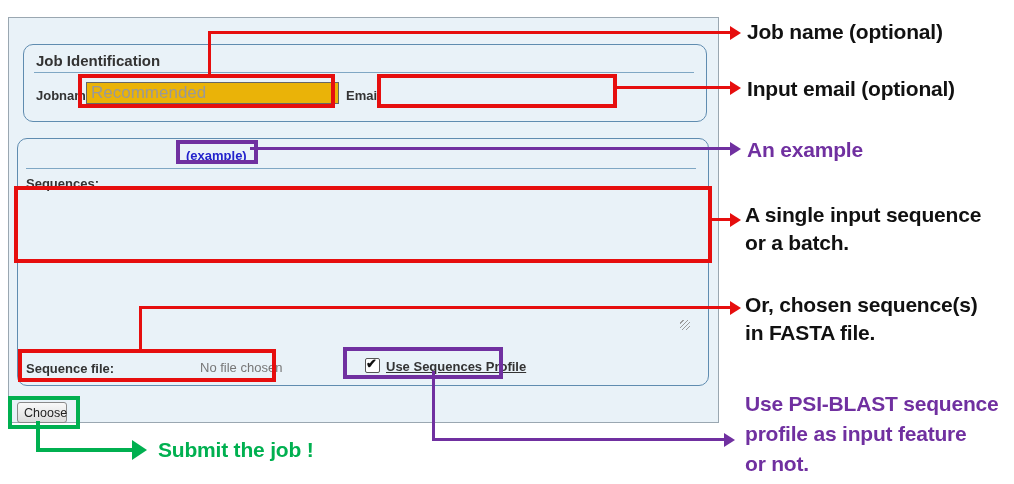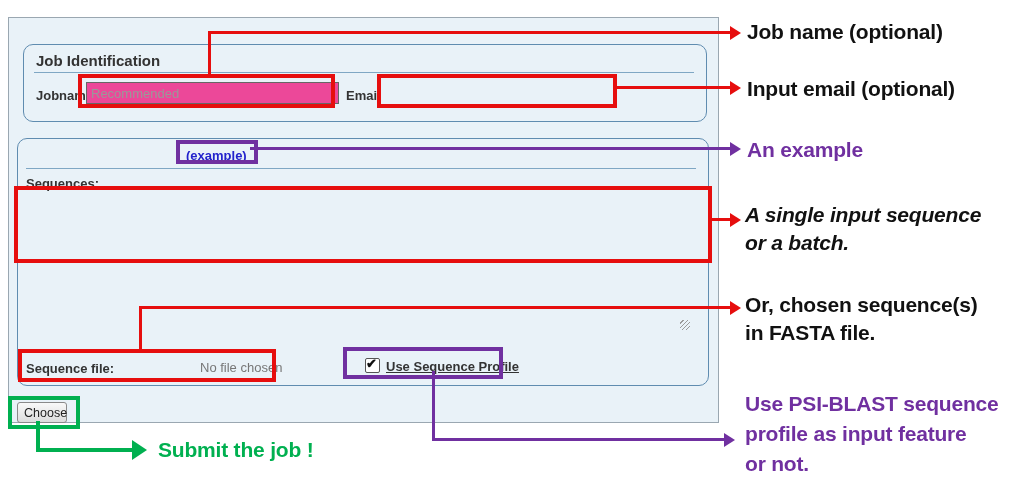--- a/index.html
+++ b/index.html
@@ -9,21 +9,21 @@
   
   .panel{position:absolute;left:8px;top:17px;width:709px;height:404px;
          background:#e9f2f8;border:1px solid #9aa7b1;}
   .fieldset{position:absolute;border:1px solid #5f8cb0;border-radius:10px;background:transparent;}
   .fs1{left:22px;top:43px;width:682px;height:76px;}
   .fs2{left:16px;top:137px;width:690px;height:246px;}
   .fs-title{position:absolute;font-size:15px;font-weight:bold;color:#333;}
   .fs-rule{position:absolute;border-top:1px solid #7fa7c4;}
 
   .field-label{position:absolute;font-size:13px;font-weight:bold;color:#333;}
-  .txt-input{border:1px solid #666;background:#ec4899;font-size:13px;color:#222;
+  .txt-input{border:1px solid #666;background:#eab308;font-size:17px;color:#222;
              padding:2px 4px;height:16px;font-family:"Liberation Sans",sans-serif;}
   .txt-input::placeholder{color:#999;}
 
   .link{font-size:13px;font-weight:bold;color:#2222cc;text-decoration:underline;cursor:pointer;}
 
   .seq-area{position:absolute;left:6px;top:55px;width:668px;height:138px;
             background:#fff;border:1px solid #a8a8a8;resize:none;
             font-family:"Liberation Sans",sans-serif;font-size:12.5px;color:#8e8e8e;
             padding:4px 6px;line-height:17px;overflow:hidden;}
   .resize-handle{position:absolute;width:10px;height:10px;
@@ -80,21 +80,21 @@
       <a class="link" style="position:absolute;left:168px;top:9px;">(example)</a>
       <div class="fs-rule" style="left:8px;top:29px;width:670px;"></div>
       <div class="field-label" style="left:8px;top:37px;">Sequences:</div>
 
       <div class="resize-handle" style="left:662px;top:181px;"></div>
 
       <div class="field-label" style="left:8px;top:222px;">Sequence file:</div>
       <span class="muted" style="position:absolute;left:182px;top:221px;">No file chosen</span>
 
       <span class="checkbox checked" style="position:absolute;left:347px;top:219px;"></span>
-      <span class="field-label" style="left:368px;top:220px;text-decoration:underline;">Use Sequence Profile</span>
+      <span class="field-label" style="left:368px;top:220px;text-decoration:underline;">Use Sequences Profile</span>
     </div>
 
     <button class="submit-btn" style="position:absolute;left:8px;top:384px;width:50px;height:21px;">Choose</button>
   </div>
 
   <div class="hl hl-red" style="left:78px;top:74px;width:249px;height:26px;"></div>
   <div class="hl hl-red" style="left:377px;top:74px;width:232px;height:26px;"></div>
   <div class="hl hl-red" style="left:14px;top:186px;width:690px;height:69px;"></div>
   <div class="hl hl-red" style="left:18px;top:349px;width:250px;height:25px;"></div>
 
@@ -124,21 +124,21 @@
   <div class="ln ln-purple" style="left:432px;top:438px;width:293px;height:3px;"></div>
   <div class="ah ah-purple" style="left:724px;top:433px;"></div>
 
   <div class="ln ln-green" style="left:36px;top:421px;width:4px;height:31px;"></div>
   <div class="ln ln-green" style="left:36px;top:448px;width:98px;height:4px;"></div>
   <div class="ah ah-green" style="left:132px;top:440px;"></div>
 
   <div class="ann" style="left:747px;top:19px;">Job name (optional)</div>
   <div class="ann ann-purple" style="left:747px;top:137px;">An example</div>
   <div class="ann" style="left:747px;top:76px;">Input email (optional)</div>
-  <div class="ann" style="left:745px;top:201px;line-height:28px;font-style:italic;">A single input sequence
+  <div class="ann" style="left:745px;top:201px;line-height:28px;">A single input sequence
 or a batch.</div>
   <div class="ann" style="left:745px;top:291px;line-height:28px;">Or, chosen sequence(s)
 in FASTA file.</div>
   <div class="ann ann-green" style="left:158px;top:437px;">Submit the job !</div>
   <div class="ann ann-purple" style="left:745px;top:389px;line-height:30px;">Use PSI-BLAST sequence
 profile as input feature
 or not.</div>
 
 </div>
 

